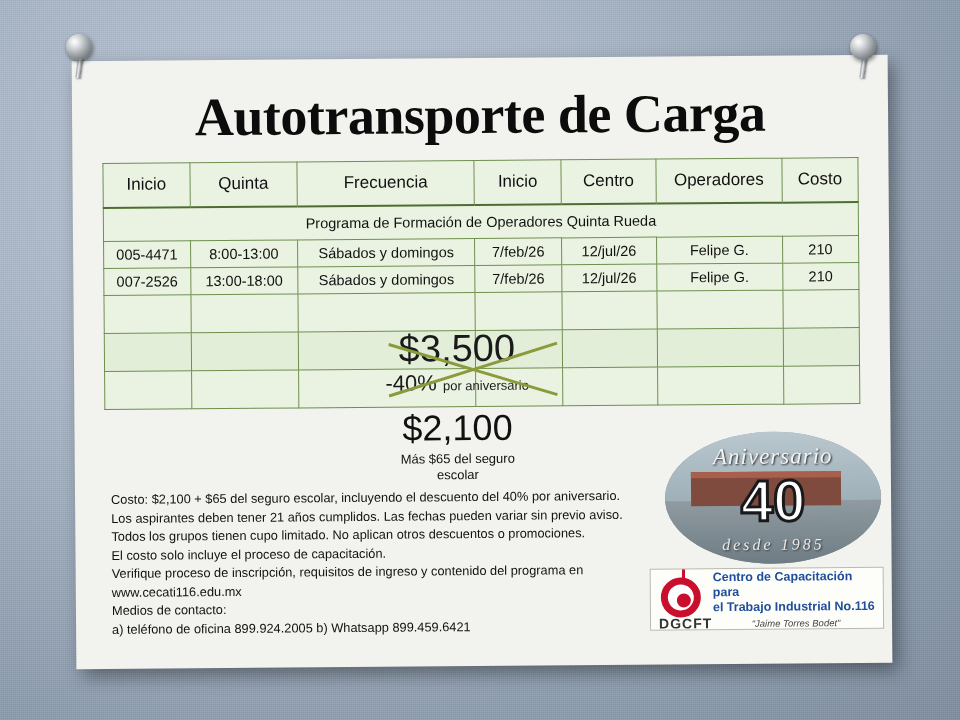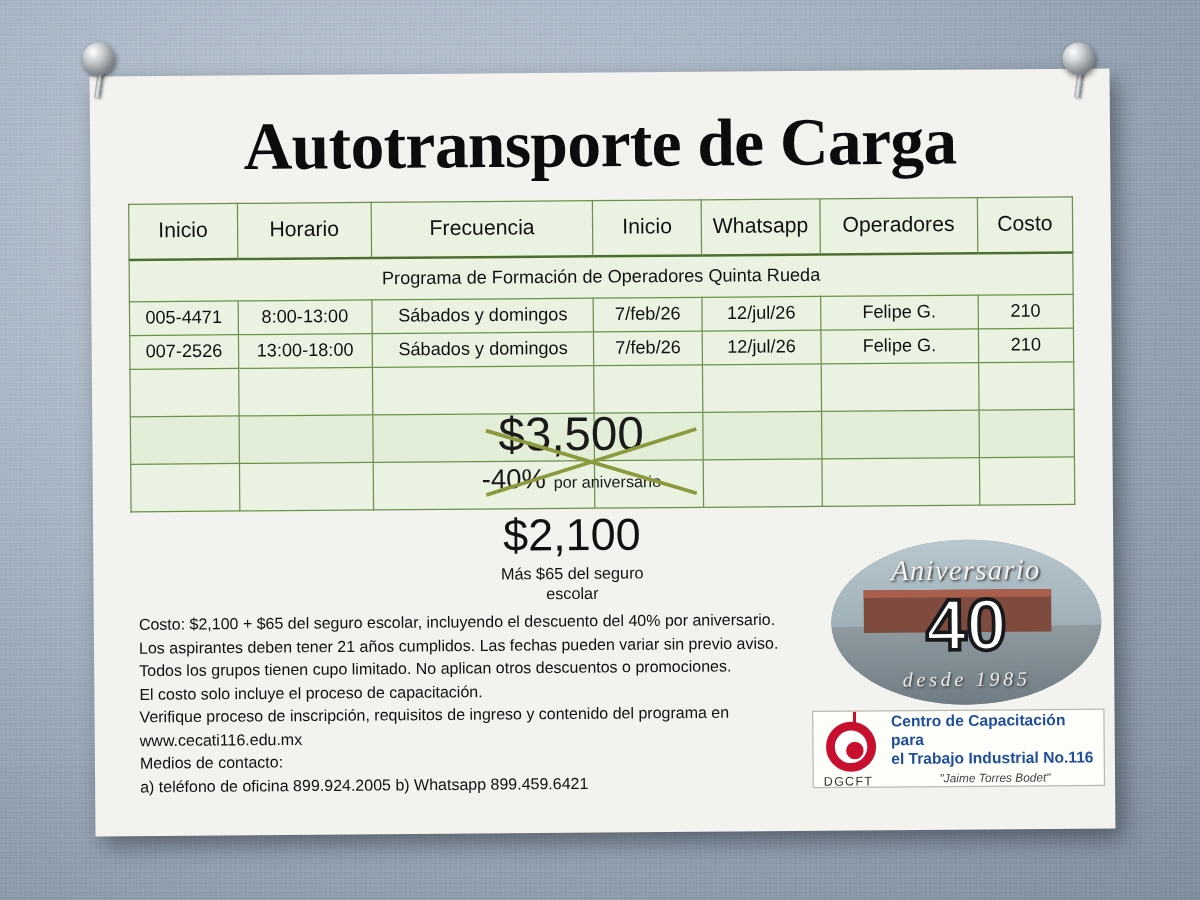--- a/index.html
+++ b/index.html
@@ -223,21 +223,21 @@
     content: ""; position: absolute; left: 9px; top: 9px;
     width: 14px; height: 14px; border-radius: 50%; background: #c8102e;
   }
   .logo .rays {
     position: absolute; left: 20px; top: 0; width: 26px; height: 18px;
     background:
       linear-gradient(90deg, transparent 45%, #c8102e 45%, #c8102e 55%, transparent 55%);
   }
   .logo .dgcft {
     position: absolute; left: 8px; bottom: -2px;
-    font-size: 10px; font-weight: normal; color: #333;
+    font-size: 14px; font-weight: bold; color: #333;
     letter-spacing: 1px;
   }
   .logo .txt { flex: 1; padding-right: 4px; }
   .logo .l1, .logo .l2 {
     font-size: 12.5px; font-weight: bold; color: #1f4e9c; line-height: 15px;
   }
   .logo .l3 {
     font-size: 9.5px; font-style: italic; color: #444; text-align: center; margin-top: 3px;
   }
 </style>
@@ -257,24 +257,24 @@
           <col class="col-horario">
           <col class="col-frec">
         <col class="col-inicio">
           <col class="col-termino">
           <col class="col-instr">
           <col class="col-horas">
       </colgroup>
       <thead>
         <tr>
           <th>Inicio</th>
-          <th>Horario</th>
+          <th>Quinta</th>
           <th>Frecuencia</th>
           <th>Inicio</th>
-          <th>Whatsapp</th>
+          <th>Centro</th>
           <th>Operadores</th>
           <th>Costo</th>
         </tr>
       </thead>
       <tbody>
         <tr>
           <td class="subtitle" colspan="7">Programa de Formación de Operadores Quinta Rueda</td>
         </tr>
         <tr class="data">
           <td>005-4471</td>

